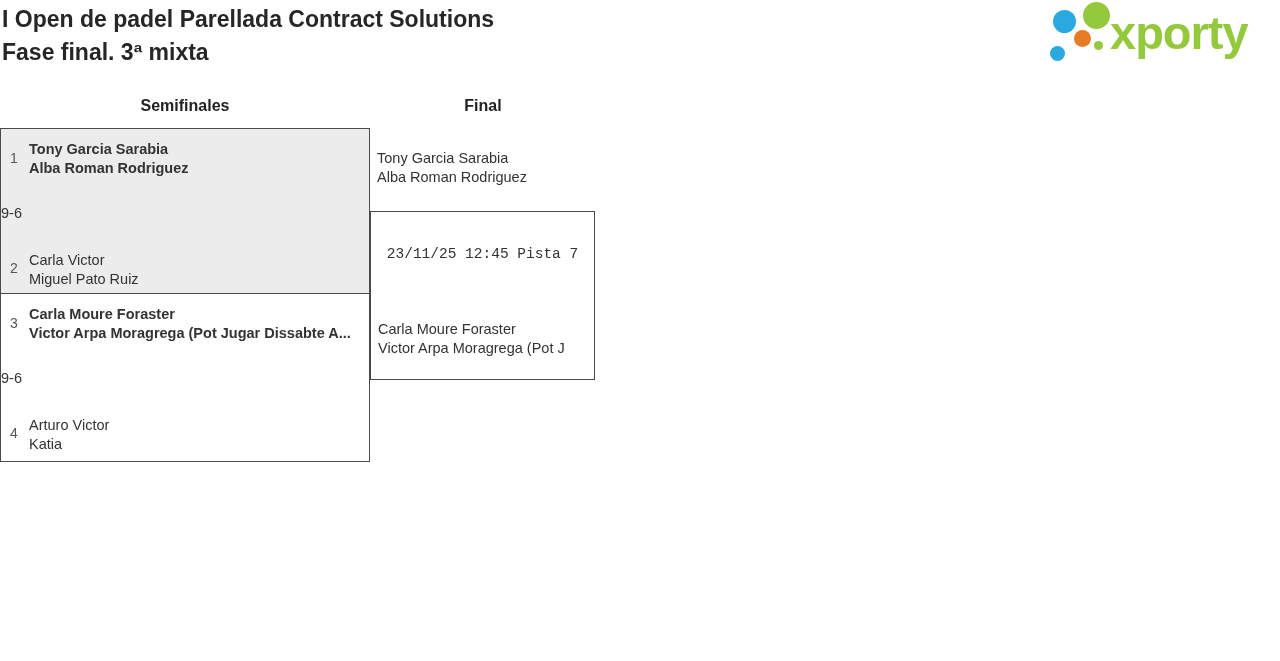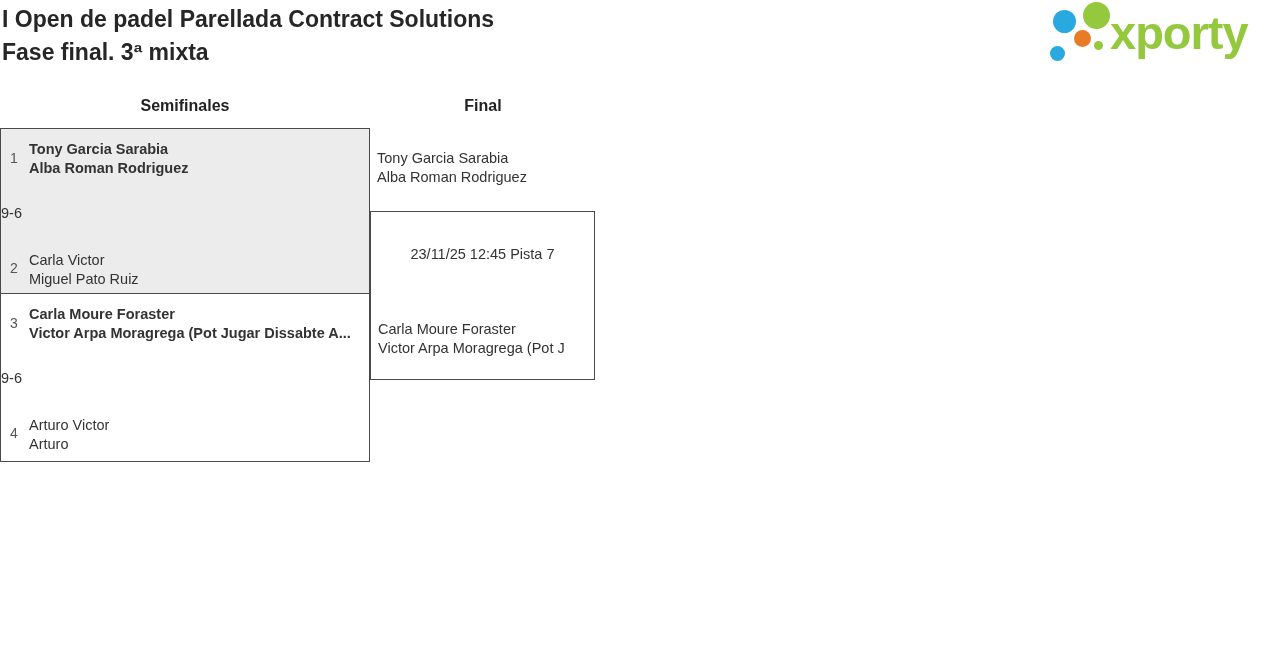--- a/index.html
+++ b/index.html
@@ -78,21 +78,21 @@
     left:377px; top:149px;
     font-size:14.5px; line-height:19px; color:#333333;
     white-space:nowrap;
   }
   .final-box {
     left:370px; top:211px; width:225px; height:169px;
     border:1px solid #4a4a4a; background:#ffffff; overflow:hidden;
   }
   .final-info {
     position:absolute; left:0; top:34px; width:100%;
-    text-align:center; font-size:14.5px; color:#333333;
+    text-align:center; font-size:14.5px; color:#333333;font-family:Liberation Mono, monospace;
   }
   .final-team-bottom {
     position:absolute; left:7px; top:108px;
     font-size:14.5px; line-height:19px; color:#333333;
     white-space:nowrap;
   }
 </style>
 </head>
 <body>
 
@@ -130,21 +130,21 @@
 <div class="abs match match-2">
   <span class="seed seed-top">3</span>
   <div class="team team-top winner">
     <div>Carla Moure Foraster</div>
     <div>Victor Arpa Moragrega (Pot Jugar Dissabte A...</div>
   </div>
   <div class="score">9-6</div>
   <span class="seed seed-bottom">4</span>
   <div class="team team-bottom">
     <div>Arturo Victor</div>
-    <div>Arturo</div>
+    <div>Katia</div>
   </div>
 </div>
 
 <div class="abs final-team-top">
   <div>Tony Garcia Sarabia</div>
   <div>Alba Roman Rodriguez</div>
 </div>
 
 <div class="abs final-box">
   <div class="final-info">23/11/25 12:45 Pista 7</div>

